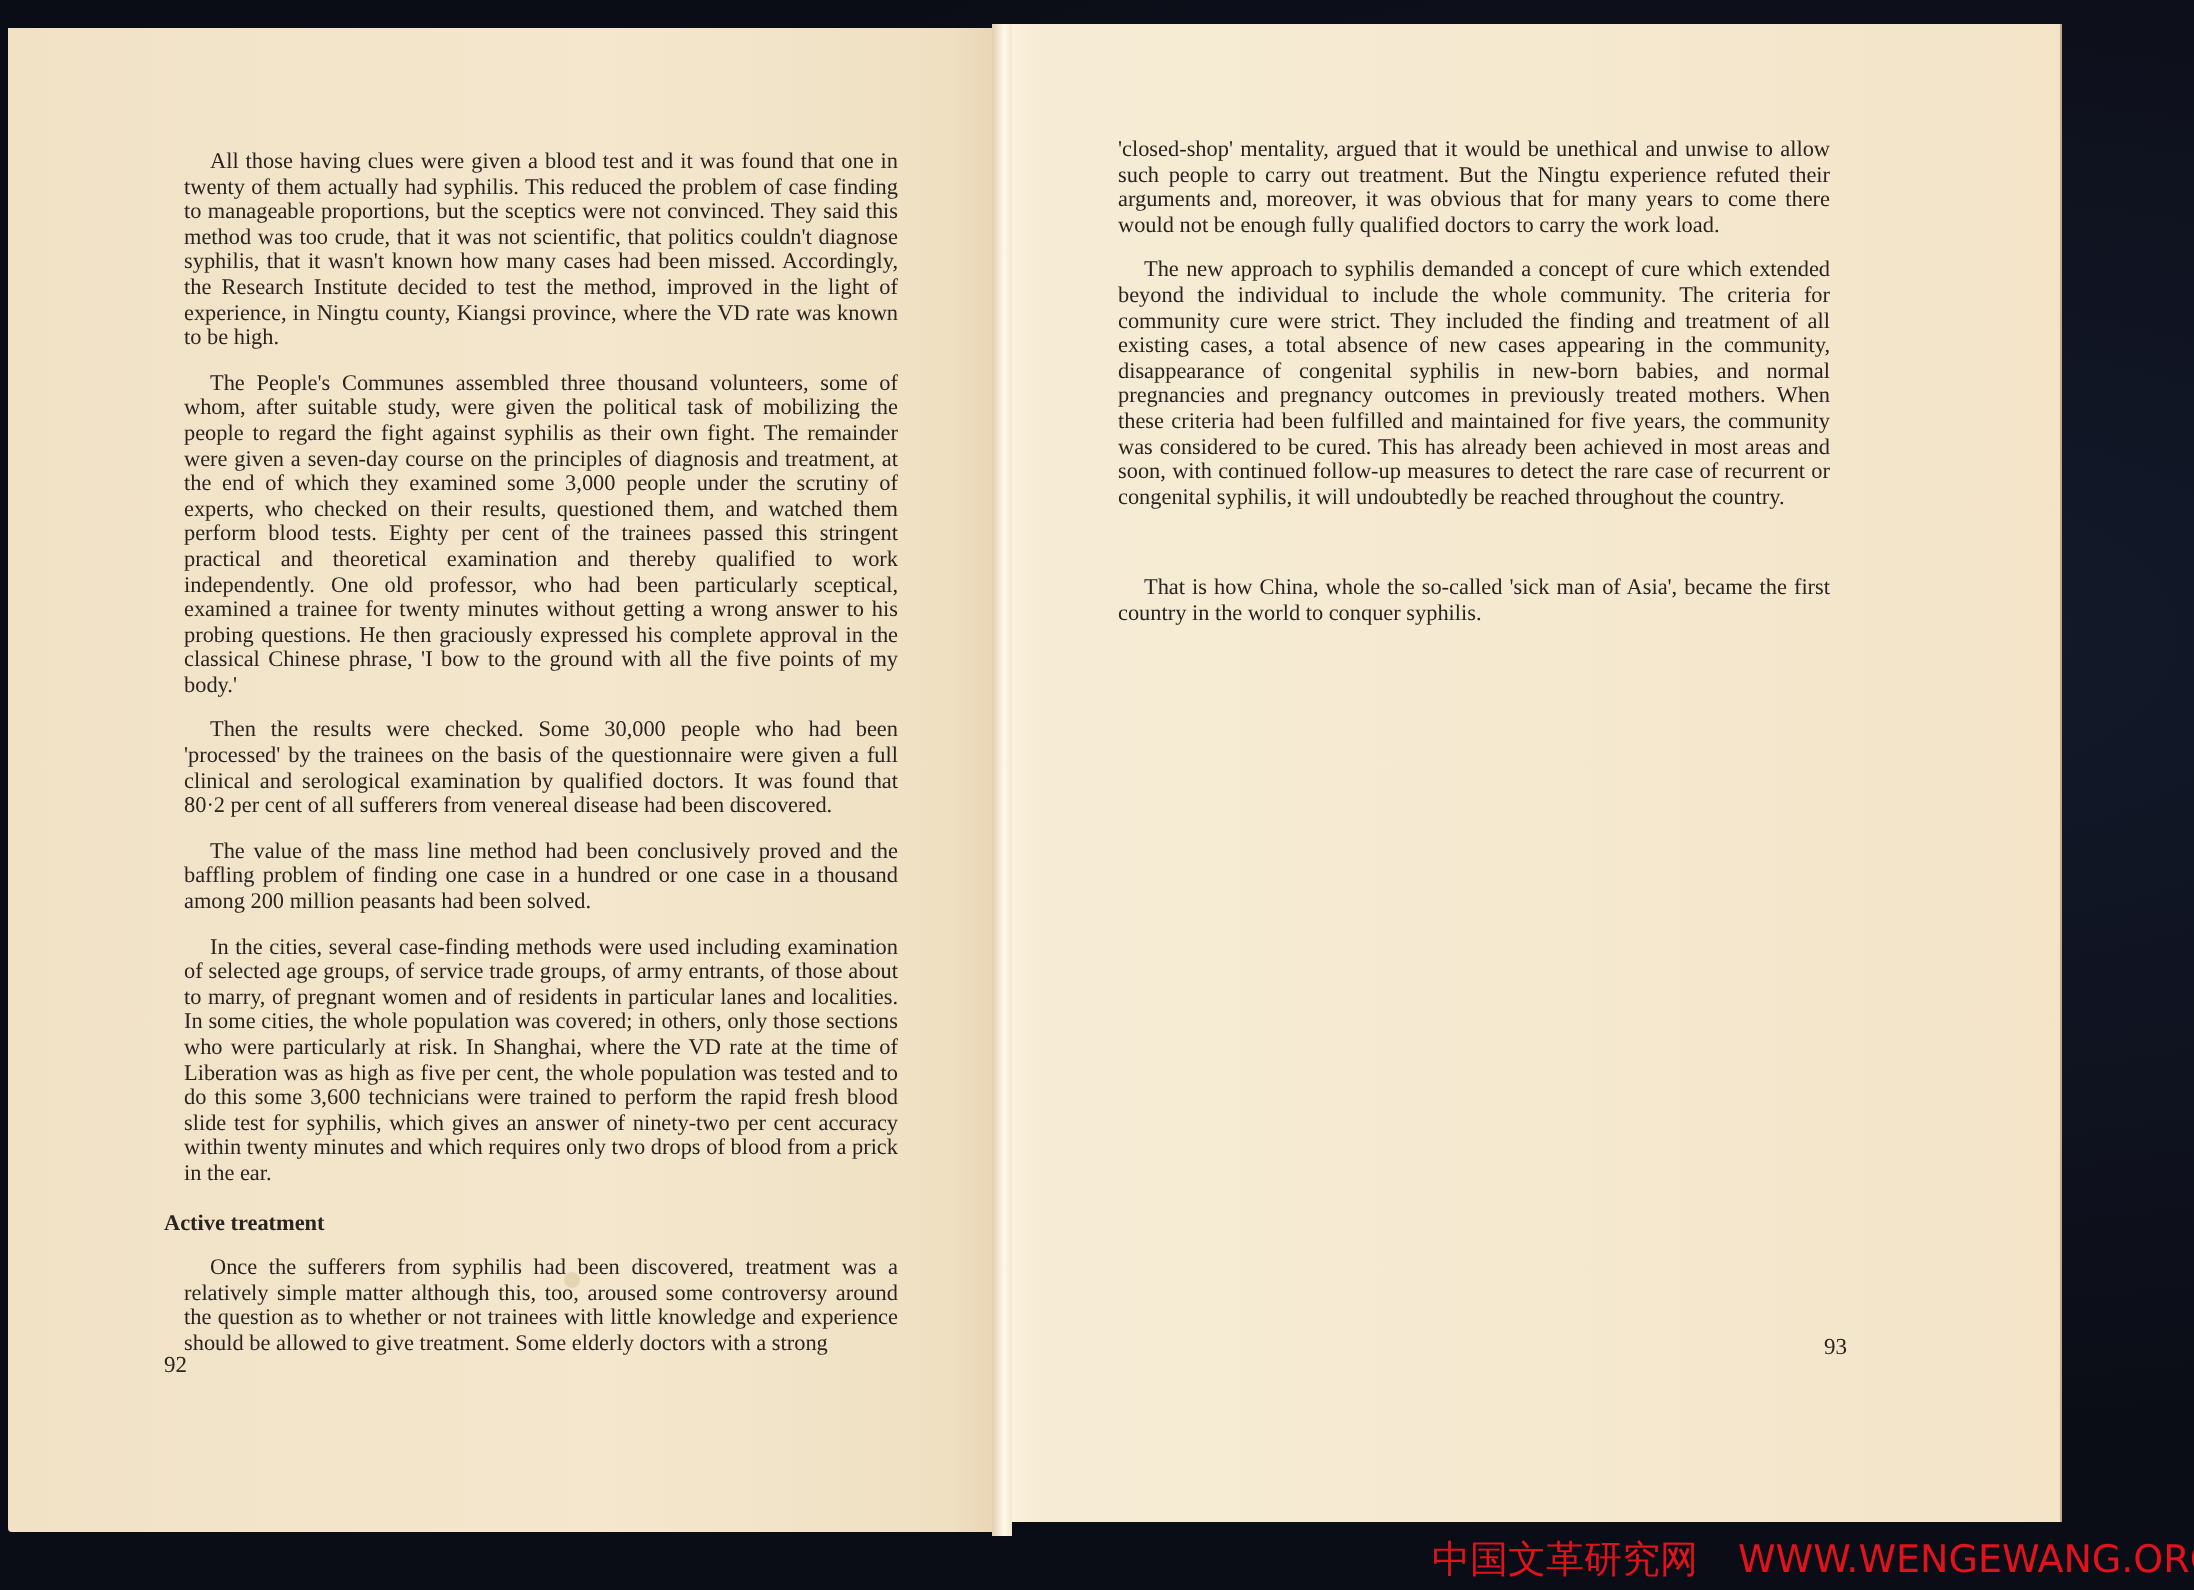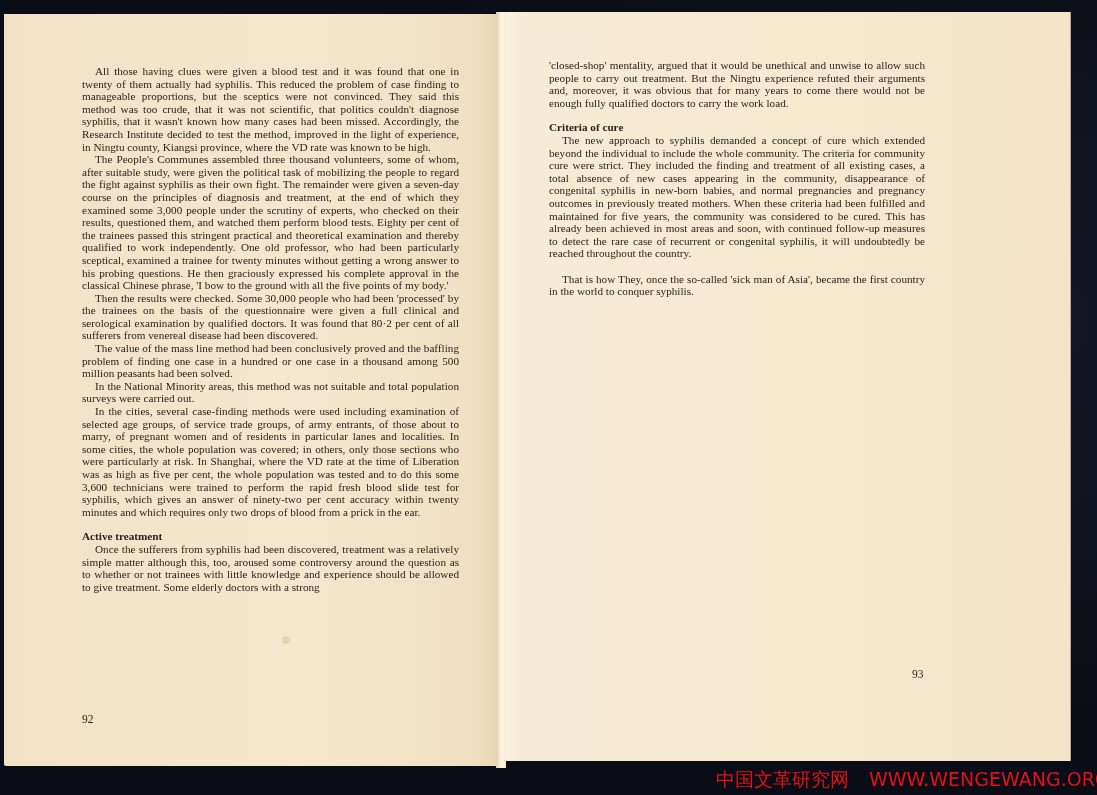--- a/index.html
+++ b/index.html
@@ -16,47 +16,47 @@
     position:absolute;
     background:#f3e6cc;
     color:#2a2420;
   }
   .page.left {
     left:4px; top:14px; width:497px; height:752px;
     background: linear-gradient(to right, #f1e2c6 0%, #f4e7cd 60%, #efe0c2 95%, #e6d3b2 100%);
     border-radius:0 0 0 2px;
   }
   .page.right {
-    left:500px; top:12px; width:570px; height:749px;
+    left:500px; top:12px; width:530px; height:749px;
     background: linear-gradient(to right, #fbf3e2 0%, #f6ebd4 4%, #f5e9d0 50%, #f3e4c8 100%);
     box-shadow: 1px 0 0 #bda98a;
   }
   .gutter {
     position:absolute; left:496px; top:12px; width:10px; height:756px;
     background: linear-gradient(to right, #e2cfae, #fff7e8 60%, #f4e8d0);
   }
   .column {
     position:absolute;
     font-size:11.2px;
     line-height:12.6px;
     text-align:justify;
     hyphens:none;
   }
   .page.left .column { left:78px; top:51px; width:377px; }
   .page.right .column { left:49px; top:47px; width:376px; }
-  .column p { margin:0; text-indent:13px;font-family:Liberation Serif, serif; }
+  .column p { margin:10px; text-indent:13px;font-family:Liberation Serif, serif; }
   .column p.noindent { text-indent:0; }
   .column h3 {
     margin:12px 0 0 0; font-size:11.2px; font-weight:bold; line-height:12.6px;
   }
   .spacer { height:12.6px; }
   .page-num {
     position:absolute; font-size:11.5px;
   }
-  .page.left .page-num { left:78px; top:699px; }
+  .page.left .page-num { left:78px; top:663px; }
   .page.right .page-num { left:412px; top:656px; }
   .watermark {
     position:absolute; left:716px; top:767px;
     color:#e0121c; font-size:19px; white-space:nowrap;
     font-family:"DejaVu Sans", "Liberation Sans", sans-serif;
     letter-spacing:0px;
   }
   .watermark .cn { margin-right:20px; font-weight:normal; }
   .stain {
     position:absolute; left:278px; top:622px; width:8px; height:8px;
@@ -66,37 +66,35 @@
 </head>
 <body>
 
 <div class="bg-glow"></div>
 
 <div class="page left">
   <div class="column">
     <p>All those having clues were given a blood test and it was found that one in twenty of them actually had syphilis. This reduced the problem of case finding to manageable proportions, but the sceptics were not convinced. They said this method was too crude, that it was not scientific, that politics couldn't diagnose syphilis, that it wasn't known how many cases had been missed. Accordingly, the Research Institute decided to test the method, improved in the light of experience, in Ningtu county, Kiangsi province, where the VD rate was known to be high.</p>
     <p>The People's Communes assembled three thousand volunteers, some of whom, after suitable study, were given the political task of mobilizing the people to regard the fight against syphilis as their own fight. The remainder were given a seven-day course on the principles of diagnosis and treatment, at the end of which they examined some 3,000 people under the scrutiny of experts, who checked on their results, questioned them, and watched them perform blood tests. Eighty per cent of the trainees passed this stringent practical and theoretical examination and thereby qualified to work independently. One old professor, who had been particularly sceptical, examined a trainee for twenty minutes without getting a wrong answer to his probing questions. He then graciously expressed his complete approval in the classical Chinese phrase, 'I bow to the ground with all the five points of my body.'</p>
     <p>Then the results were checked. Some 30,000 people who had been 'processed' by the trainees on the basis of the questionnaire were given a full clinical and serological examination by qualified doctors. It was found that 80·2 per cent of all sufferers from venereal disease had been discovered.</p>
-    <p>The value of the mass line method had been conclusively proved and the baffling problem of finding one case in a hundred or one case in a thousand among 500 million peasants had been solved.</p>
-    <p>In the National Minority areas, this method was not suitable and total population surveys were carried out.</p>
+    <p>The value of the mass line method had been conclusively proved and the baffling problem of finding one case in a hundred or one case in a thousand among 200 million peasants had been solved.</p>
     <p>In the cities, several case-finding methods were used including examination of selected age groups, of service trade groups, of army entrants, of those about to marry, of pregnant women and of residents in particular lanes and localities. In some cities, the whole population was covered; in others, only those sections who were particularly at risk. In Shanghai, where the VD rate at the time of Liberation was as high as five per cent, the whole population was tested and to do this some 3,600 technicians were trained to perform the rapid fresh blood slide test for syphilis, which gives an answer of ninety-two per cent accuracy within twenty minutes and which requires only two drops of blood from a prick in the ear.</p>
     <h3>Active treatment</h3>
     <p>Once the sufferers from syphilis had been discovered, treatment was a relatively simple matter although this, too, aroused some controversy around the question as to whether or not trainees with little knowledge and experience should be allowed to give treatment. Some elderly doctors with a strong</p>
   </div>
   <div class="stain"></div>
   <div class="page-num">92</div>
 </div>
 
 <div class="page right">
   <div class="column">
     <p class="noindent">'closed-shop' mentality, argued that it would be unethical and unwise to allow such people to carry out treatment. But the Ningtu experience refuted their arguments and, moreover, it was obvious that for many years to come there would not be enough fully qualified doctors to carry the work load.</p>
-    <h3>Criteria of cure</h3>
     <p>The new approach to syphilis demanded a concept of cure which extended beyond the individual to include the whole community. The criteria for community cure were strict. They included the finding and treatment of all existing cases, a total absence of new cases appearing in the community, disappearance of congenital syphilis in new-born babies, and normal pregnancies and pregnancy outcomes in previously treated mothers. When these criteria had been fulfilled and maintained for five years, the community was considered to be cured. This has already been achieved in most areas and soon, with continued follow-up measures to detect the rare case of recurrent or congenital syphilis, it will undoubtedly be reached throughout the country.</p>
     <div class="spacer"></div>
-    <p>That is how They, once the so-called 'sick man of Asia', became the first country in the world to conquer syphilis.</p>
+    <p>That is how China, whole the so-called 'sick man of Asia', became the first country in the world to conquer syphilis.</p>
   </div>
   <div class="page-num">93</div>
 </div>
 
 <div class="gutter"></div>
 
 <div class="watermark">
   <span class="cn">中国文革研究网</span><span>WWW.WENGEWANG.ORG</span>
 </div>
 

